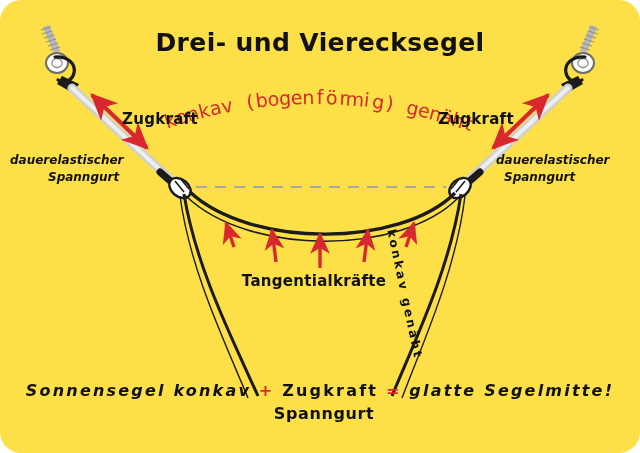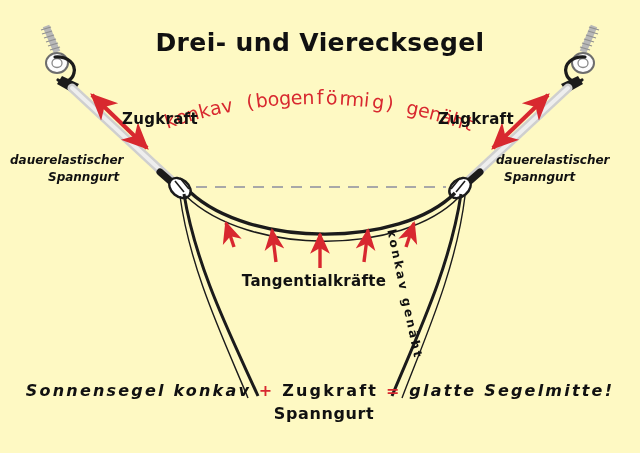--- a/index.html
+++ b/index.html
@@ -4,23 +4,24 @@
 <style>
   html, body {
     margin: 0;
     padding: 0;
     background: #ffffff;
   }
   #stage {
     position: relative;
     width: 640px;
     height: 453px;
-    background: #fef9c3;
+    background: #fde047;
     overflow: hidden;
     font-family: "DejaVu Sans", sans-serif;
+    border-radius: 21px;
   }
   #art {
     position: absolute;
     left: 0;
     top: 0;
     width: 640px;
     height: 453px;
   }
   .lbl {
     position: absolute;

